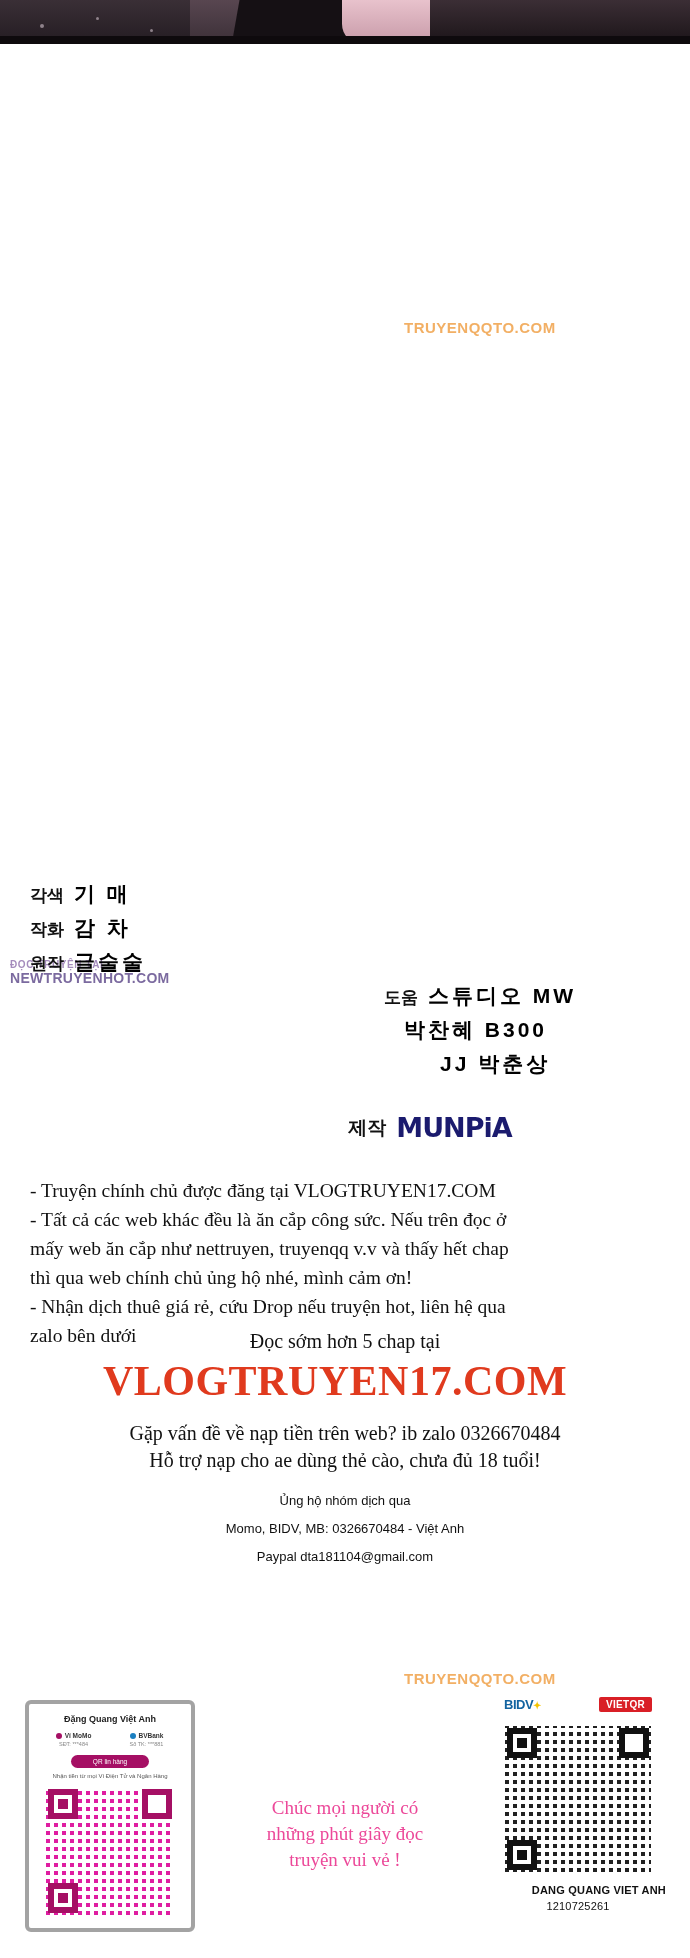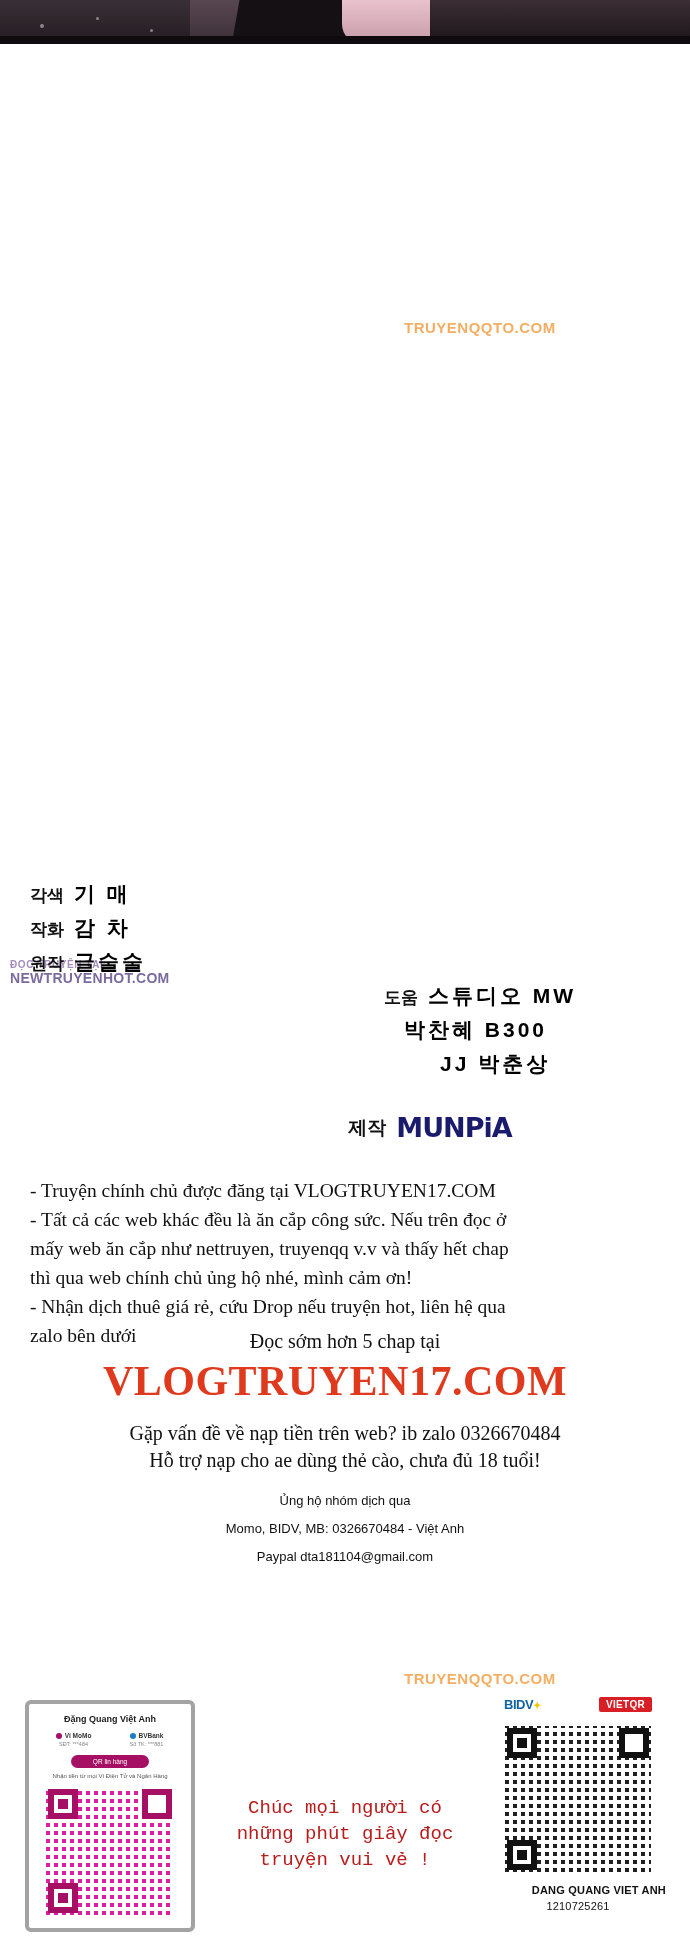--- a/index.html
+++ b/index.html
@@ -380,24 +380,24 @@
     font-size: 11px;
     color: #111;
     letter-spacing: .2px;
   }
 
   .thanks {
     position: absolute;
     left: 205px; top: 1795px;
     width: 280px;
     text-align: center;
-    font-family: Liberation Mono, monospace;
+    font-family: Liberation Serif, serif;
     font-size: 19px;
     line-height: 26px;
-    color: #b91c1c;
+    color: #ec4899;
   }
 </style>
 </head>
 <body>
 
 <div class="page">
 
   <div class="panel-top">
     <div class="wall-left"></div>
     <div class="wall-mid"></div>

